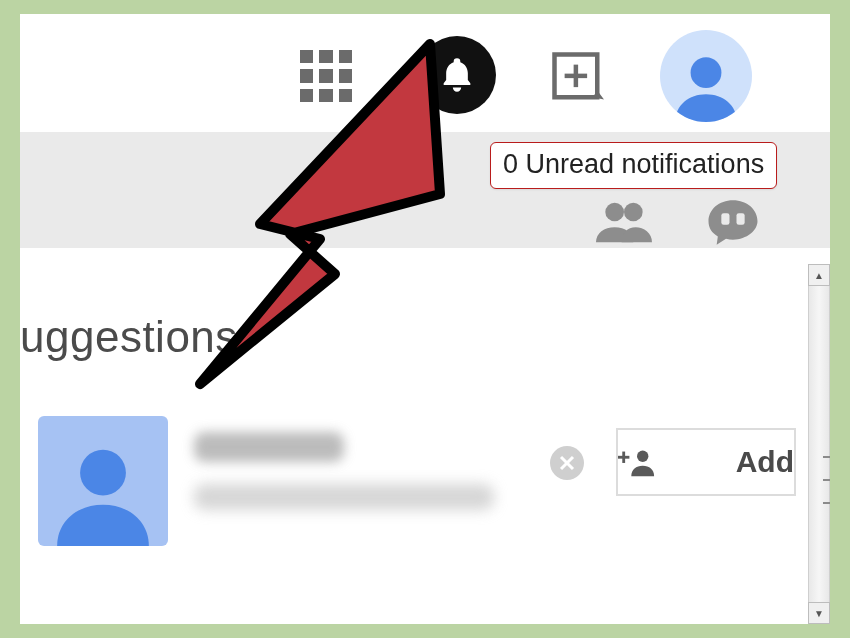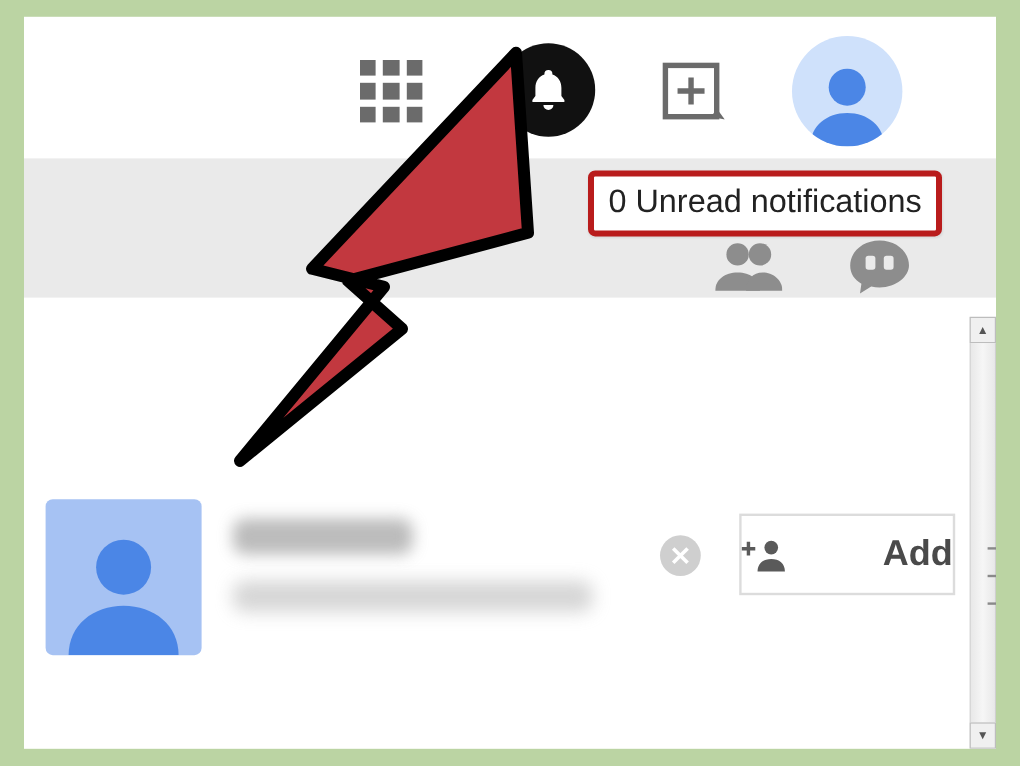--- a/index.html
+++ b/index.html
@@ -82,21 +82,21 @@
       overflow: hidden;
       cursor: pointer;
     }
     .avatar svg { width: 74px; height: 74px; fill: #4b86e6; }
     .tooltip {
       position: absolute;
       top: 128px;
       left: 470px;
       padding: 6px 12px 8px 12px;
       background: #fff;
-      border: 5px solid #b91c1c;
+      border: 1px solid #b91c1c;
       border-radius: 6px;
       font-size: 27px;
       color: #222;
       box-shadow: 0 1px 2px rgba(0,0,0,0.08);
       z-index: 5;
     }
     .subbar {
       position: absolute;
       top: 118px;
       left: 0;
@@ -304,20 +304,21 @@
         <rect x="14" y="13" width="7" height="10" rx="2" fill="#eaeaea"></rect>
         <rect x="27" y="13" width="7" height="10" rx="2" fill="#eaeaea"></rect>
       </svg>
     </div>
   </div>
 
   <div class="tooltip">
     <span>0 Unread notifications</span>
   </div>
 
+  <div class="sugg-title">uggestions</div>
 
   <div class="sugg-row">
     <div class="sugg-av">
       <svg viewBox="0 0 24 24">
         <circle cx="12" cy="8" r="5"></circle>
         <path d="M2 24c0-5.5 4.5-9 10-9s10 3.5 10 9z"></path>
       </svg>
     </div>
     <div class="blur-line1"></div>
     <div class="blur-line2"></div>

